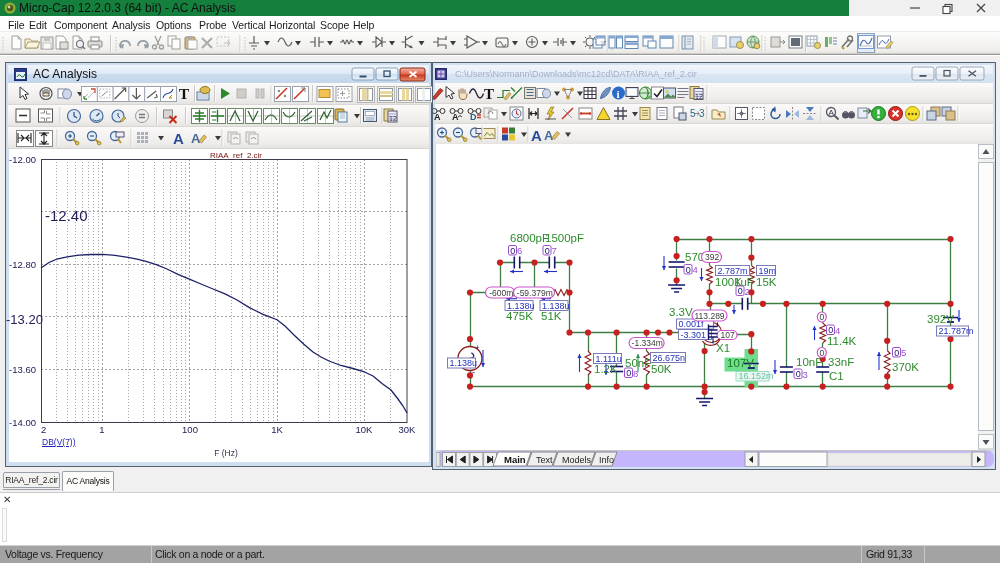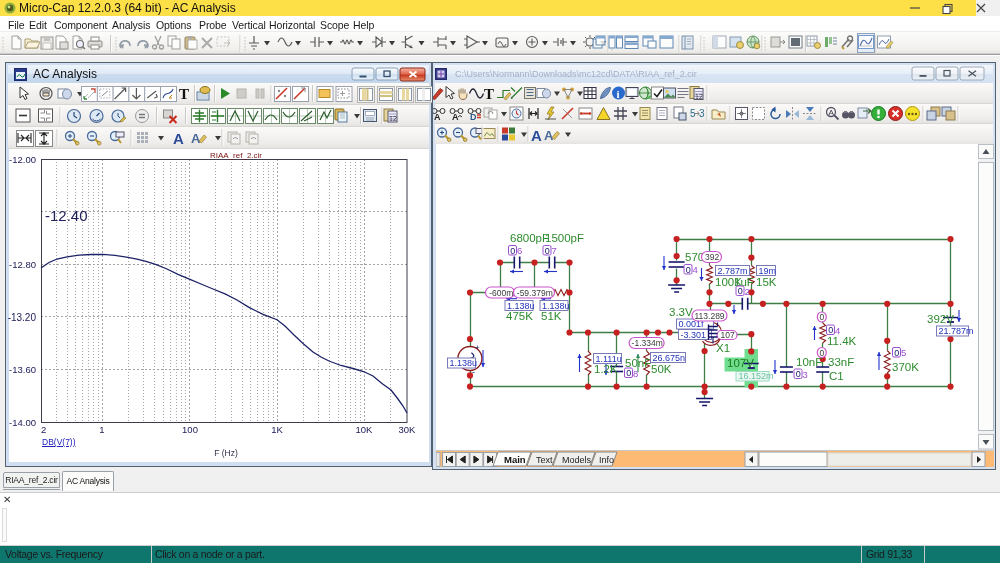--- a/index.html
+++ b/index.html
@@ -4,21 +4,21 @@
 *{margin:0;padding:0;box-sizing:border-box;}
 html,body{width:1000px;height:563px;overflow:hidden;}
 body{font-family:"Liberation Sans",sans-serif;background:#f0f0f0;position:relative;}
 .abs{position:absolute;}
 .win{position:absolute;border:1px solid #54616e;background:#cfdef0;}
 .wtitle{position:absolute;left:2px;right:2px;top:2px;height:18px;
  background:linear-gradient(180deg,#eef4fb 0%,#dfe9f6 45%,#cbdcef 50%,#c2d5ea 100%);}
 .trow{position:absolute;left:2px;right:2px;background:linear-gradient(180deg,#fbfaf9,#edecea 80%,#e6e4e1);border-bottom:1px solid #d9d7d3;}
 </style></head><body>
 
-<div class="abs" style="left:0;top:0;width:976px;height:16px;background:#fde047;">
+<div class="abs" style="left:0;top:0;width:849px;height:16px;background:#15803d;">
  <svg class="abs" style="left:4px;top:2px" width="12" height="12">
   <circle cx="6" cy="6" r="5.5" fill="#8fae3c"></circle>
       <circle cx="6" cy="6" r="3.2" fill="#4c5a1e"></circle>
       <circle cx="5" cy="5" r="1.4" fill="#cde08a"></circle>
  </svg>
  <div class="abs" style="left:19px;top:1px;font-size:12px;color:#101010;">Micro-Cap 12.2.0.3 (64 bit) - AC Analysis</div>
  <svg class="abs" style="left:905px;top:0" width="95" height="16">
   <line x1="5" y1="8" x2="15" y2="8" stroke="#444" stroke-width="1.2"></line>
   <rect x="40" y="4.5" width="7" height="7" fill="none" stroke="#444" stroke-width="1.1"></rect>
   <rect x="38" y="6.5" width="7" height="7" fill="#fff" stroke="#444" stroke-width="1.1"></rect>
@@ -638,21 +638,21 @@
       <line x1="35" y1="201.5" x2="401" y2="201.5" stroke="#a3a3a3" stroke-width="1" stroke-dasharray="2 2"></line>
       <line x1="35" y1="253.5" x2="401" y2="253.5" stroke="#a3a3a3" stroke-width="1" stroke-dasharray="2 2"></line>
       <line x1="35" y1="306.5" x2="401" y2="306.5" stroke="#a3a3a3" stroke-width="1" stroke-dasharray="2 2"></line>
       <rect x="35.5" y="96.5" width="365.5" height="263" fill="none" stroke="#3c3c4a" stroke-width="1"></rect>
       <path d="M 35.0 205.0 L 43.0 199.5 L 51.0 196.0 L 61.0 193.8 L 73.0 192.2 L 85.0 191.5 L 97.0 191.4 L 109.0 192.3 L 122.0 194.4 L 131.0 196.2 L 140.0 198.4 L 151.0 201.8 L 161.0 206.0 L 172.0 211.4 L 184.0 216.3 L 195.0 221.0 L 207.0 226.0 L 219.0 230.8 L 231.0 237.0 L 243.0 244.4 L 257.0 251.3 L 271.0 256.7 L 279.0 263.0 L 288.0 272.0 L 297.6 281.0 L 307.0 289.0 L 315.0 294.0 L 323.0 298.0 L 335.0 302.5 L 347.0 305.5 L 357.5 308.5 L 367.0 313.0 L 376.0 320.5 L 385.0 327.0 L 392.0 336.0 L 397.0 343.0 L 401.0 350.0" fill="none" stroke="#1c2266" stroke-width="1.3"></path>
     </svg>
     <div class="abs" style="left:160px;top:88px;width:140px;text-align:center;font-size:8px;color:#7a1010;">RIAA_ref_2.cir</div>
     <div class="abs" style="left:0px;top:91px;width:30px;text-align:right;font-size:9.5px;color:#20205a;">-12.00</div>
     <div class="abs" style="left:0px;top:144px;width:30px;text-align:left;font-size:15px;color:#20205a;padding-left:39px;">-12.40</div>
     <div class="abs" style="left:0px;top:196px;width:30px;text-align:right;font-size:9.5px;color:#20205a;">-12.80</div>
-    <div class="abs" style="left:0px;top:249px;width:30px;text-align:right;font-size:10px;color:#20205a;">-13.20</div>
+    <div class="abs" style="left:0px;top:249px;width:30px;font-size:13px;color:#20205a;">-13.20</div>
     <div class="abs" style="left:0px;top:301px;width:30px;text-align:right;font-size:9.5px;color:#20205a;">-13.60</div>
     <div class="abs" style="left:0px;top:354px;width:30px;text-align:right;font-size:9.5px;color:#20205a;">-14.00</div>
     <div class="abs" style="left:35px;top:361px;font-size:9.5px;color:#20205a;">2</div>
     <div class="abs" style="left:76px;top:361px;width:40px;text-align:center;font-size:9.5px;color:#20205a;">1</div>
     <div class="abs" style="left:164px;top:361px;width:40px;text-align:center;font-size:9.5px;color:#20205a;">100</div>
     <div class="abs" style="left:251px;top:361px;width:40px;text-align:center;font-size:9.5px;color:#20205a;">1K</div>
     <div class="abs" style="left:338px;top:361px;width:40px;text-align:center;font-size:9.5px;color:#20205a;">10K</div>
     <div class="abs" style="left:381px;top:361px;width:40px;text-align:center;font-size:9.5px;color:#20205a;">30K</div>
     <div class="abs" style="left:36px;top:374px;font-size:8.5px;color:#2222bb;text-decoration:underline;">DB(V(7))</div>
     <div class="abs" style="left:160px;top:385px;width:120px;text-align:center;font-size:8.5px;color:#30304a;">F (Hz)</div>
@@ -1216,21 +1216,21 @@
     </svg>
     <div class="abs" style="left:545px;top:81px;width:16px;height:306px;background:#f1f1f1;">
 <svg class="abs" style="left:0;top:0" width="16" height="306">
 <rect x="0.5" y="0.5" width="15" height="14" fill="#fafaf9" stroke="#b8bec8"></rect>
 <path d="M8 5 l-3.5 5 h7 z" fill="#4a5058"></path>
 <rect x="0.5" y="18.5" width="15" height="268" fill="#fcfcfb" stroke="#b2bac4"></rect>
 <rect x="0.5" y="290.5" width="15" height="14.5" fill="#fafaf9" stroke="#b8bec8"></rect>
 <path d="M8 301 l-3.5 -5 h7 z" fill="#4a5058"></path>
 </svg>
     </div>
-    <div class="abs" style="left:3px;top:387px;width:558px;height:17px;background:#fdba74;border-top:1px solid #c8c8c6;">
+    <div class="abs" style="left:3px;top:387px;width:558px;height:17px;background:#c4b5fd;border-top:1px solid #c8c8c6;border-radius:7px;">
       <svg class="abs" style="left:0;top:0" width="558" height="17" viewBox="0 0 558 17">
 <rect x="0" y="1.5" width="4" height="14" fill="#e8e8e6" stroke="#aaa"></rect>
         <g transform="translate(6.5,1)">
           <rect x="0" y="0.5" width="13" height="14" fill="#f2f2f0" stroke="#9aa0a8"></rect>
           <path d="M4 4 v7 M10 4 l-5 3.5 l5 3.5 z" fill="#222" stroke="#222" stroke-width="1"></path>
         </g>
         <g transform="translate(20.2,1)">
           <rect x="0" y="0.5" width="13" height="14" fill="#f2f2f0" stroke="#9aa0a8"></rect>
           <path d="M9 4 l-5 3.5 l5 3.5 z" fill="#222" stroke="#222" stroke-width="1"></path>
         </g>
@@ -1261,19 +1261,19 @@
   </div>
 <div class="abs" style="left:0;top:470px;width:1000px;height:22px;background:#f0f0f0;">
  <div class="abs" style="left:3px;top:2px;width:57px;height:16px;background:#f2f2f1;border:1px solid #9aa0a8;border-radius:2px 2px 0 0;font-size:8.5px;letter-spacing:-0.2px;color:#222;text-align:center;line-height:15px;">RIAA_ref_2.cir</div>
  <div class="abs" style="left:3px;top:19px;width:57px;height:2px;border-top:1px solid #9aa0a8;"></div>
  <div class="abs" style="left:62px;top:1px;width:52px;height:20px;background:#fcfcfb;border:1px solid #9aa0a8;border-bottom:none;border-radius:2px 2px 0 0;font-size:8.5px;letter-spacing:-0.2px;color:#111;text-align:center;line-height:18px;">AC Analysis</div>
 </div>
 <div class="abs" style="left:0;top:492px;width:1000px;height:53px;background:#ffffff;border-top:1px solid #cccccc;">
  <div class="abs" style="left:3px;top:1px;font-size:10px;color:#333;">✕</div>
  <div class="abs" style="left:2px;top:15px;width:5px;height:34px;background:#fbfbfb;border:1px solid #dcdcdc;"></div>
 </div>
-<div class="abs" style="left:0;top:545px;width:1000px;height:18px;background:#0f766e;border-top:1px solid #d0d0d0;font-size:10.5px;letter-spacing:-0.3px;color:#1a1a1a;">
+<div class="abs" style="left:0;top:545px;width:1000px;height:18px;background:#a3a3a3;border-top:1px solid #d0d0d0;font-size:10.5px;letter-spacing:-0.3px;color:#1a1a1a;">
  <div class="abs" style="left:5px;top:2px;">Voltage vs. Frequency</div>
  <div class="abs" style="left:151px;top:0;width:1px;height:18px;background:#c8c8c8;"></div>
  <div class="abs" style="left:155px;top:2px;">Click on a node or a part.</div>
  <div class="abs" style="left:861px;top:0;width:1px;height:18px;background:#c8c8c8;"></div>
  <div class="abs" style="left:866px;top:2px;">Grid 91,33</div>
  <div class="abs" style="left:924px;top:0;width:1px;height:18px;background:#c8c8c8;"></div>
 </div>
 </body></html>

